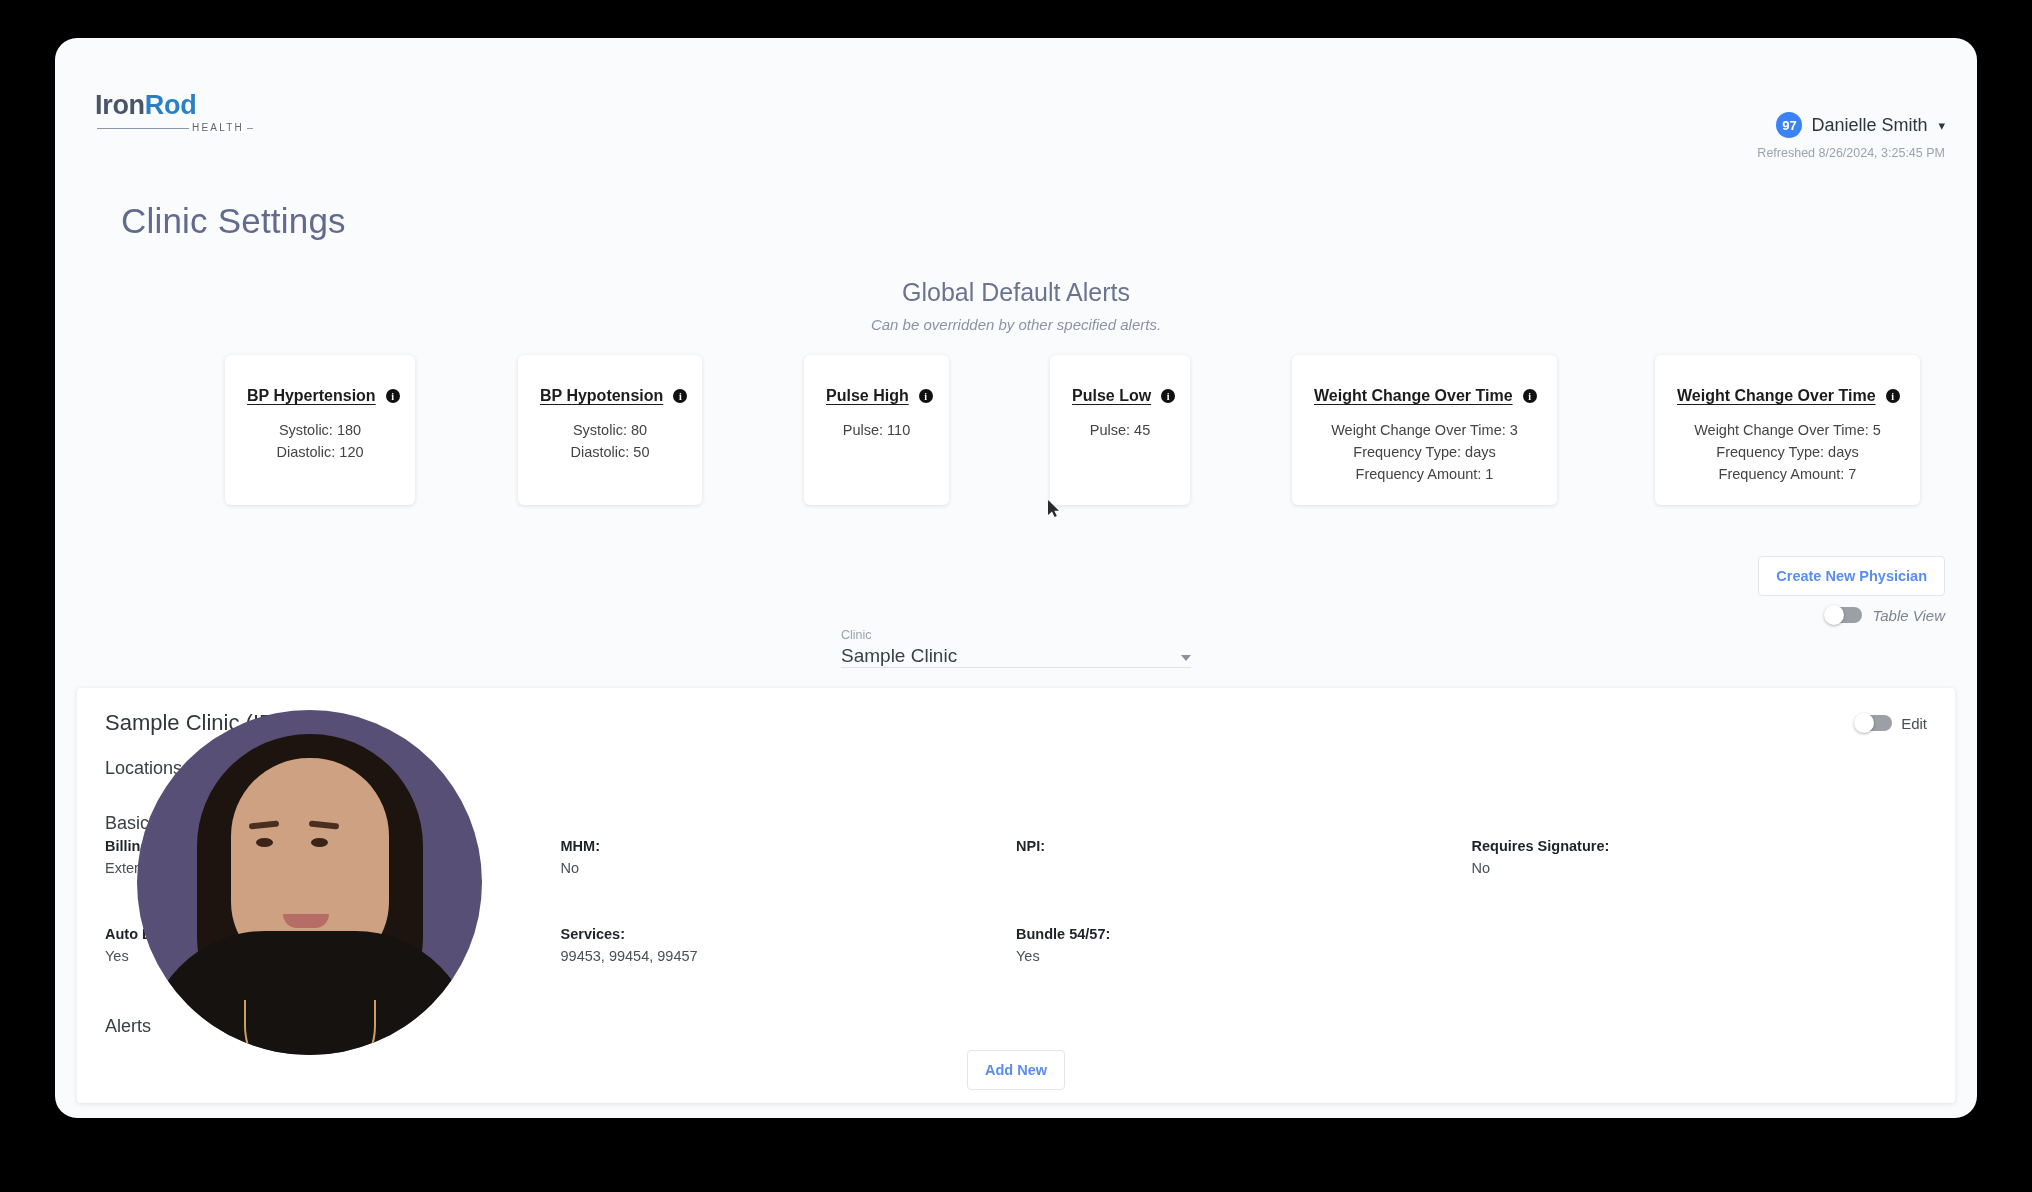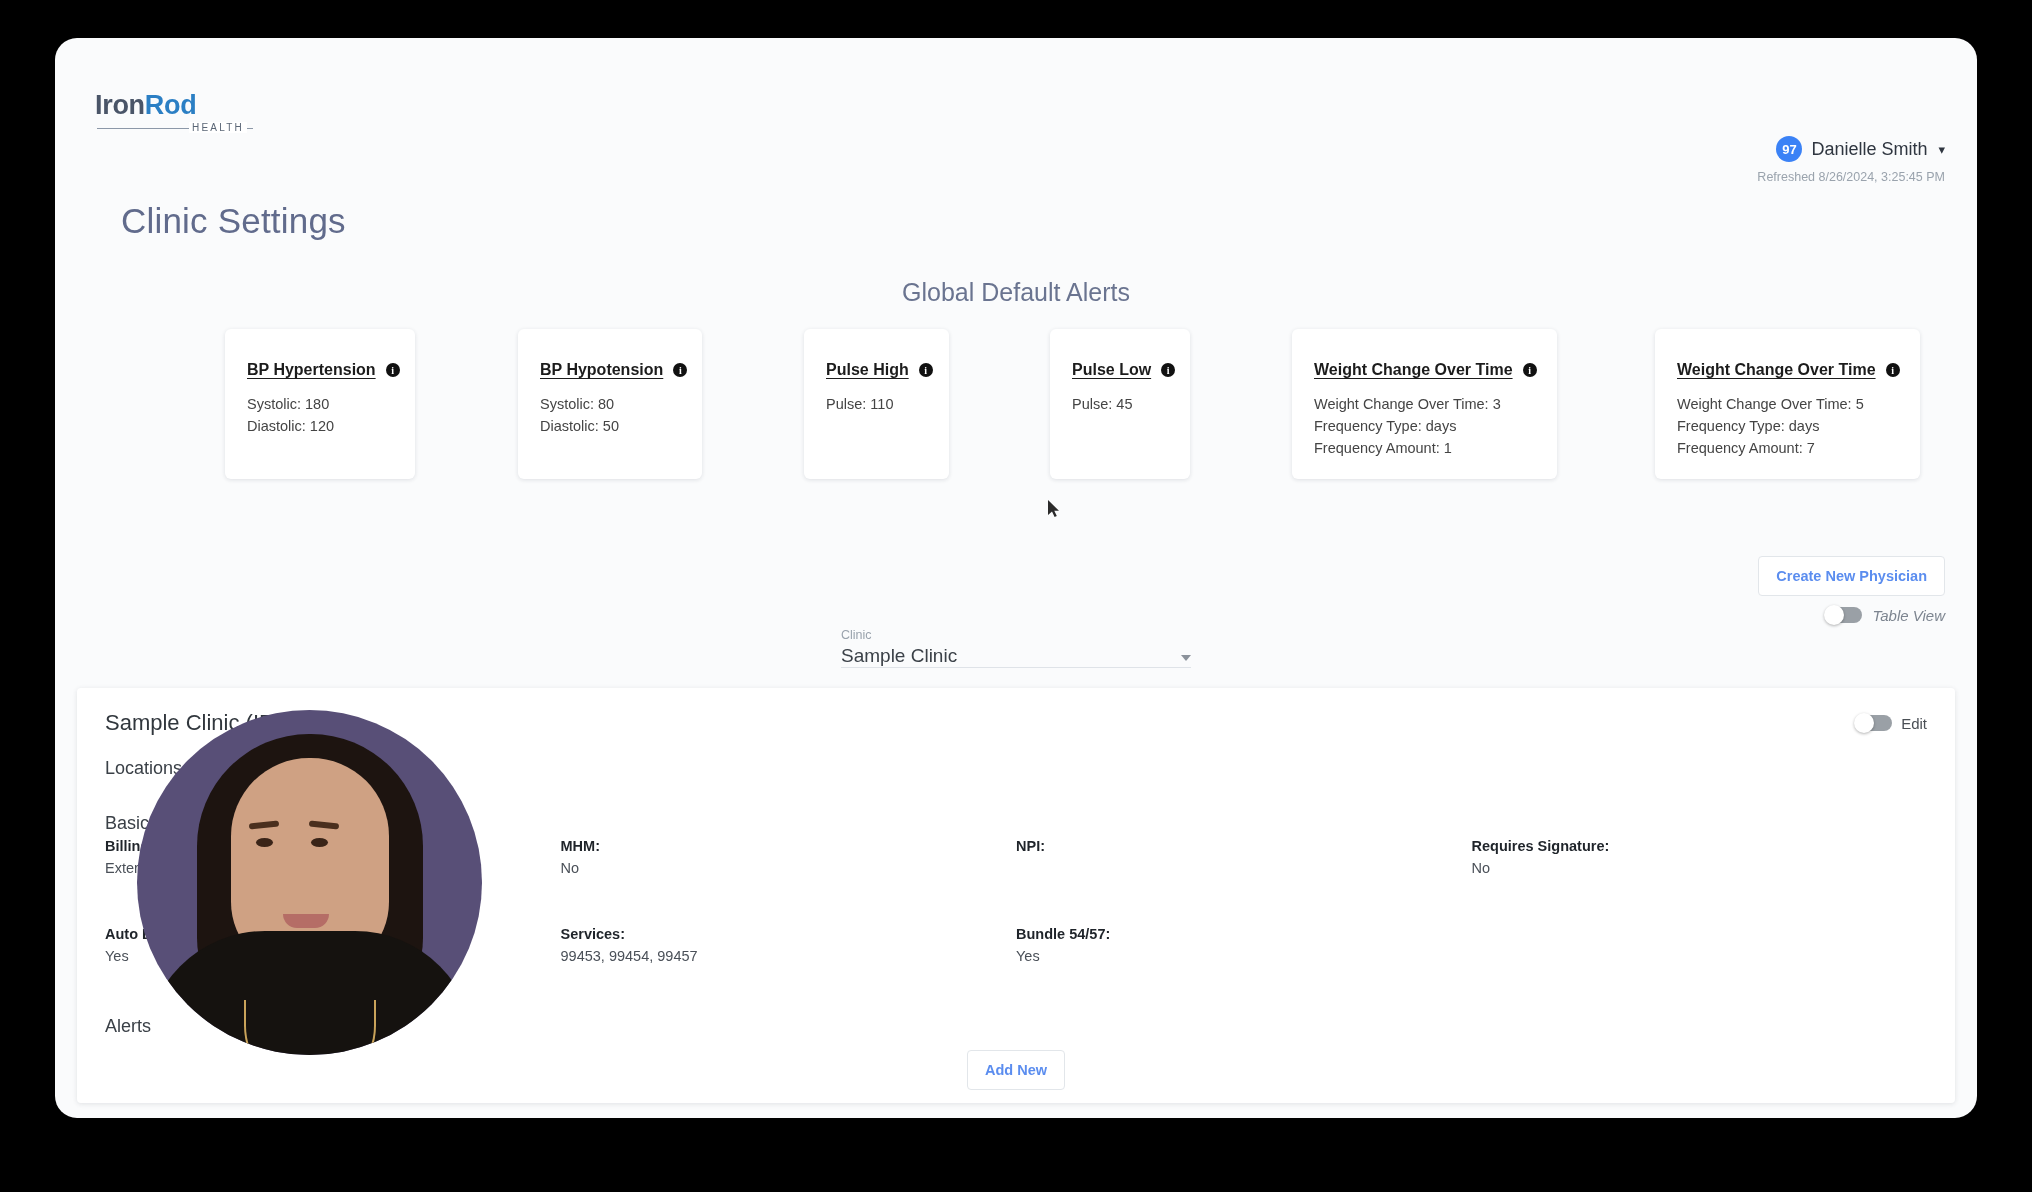--- a/index.html
+++ b/index.html
@@ -30,21 +30,21 @@
   .logo-rule:before{
     content:""; position:absolute; left:2px; right:2px; top:5px;
     height:1px; background:#8c98a8;
   }
   .logo-health {
     position: absolute; right: 8px; top: -1px;
     background: #fff; padding: 0 3px;
     font-size: 10px; letter-spacing: 2.2px; color: #5a6676; margin-left: 10px;
   }
 
-  .user-area { position: absolute; right: 32px; top: 98px; text-align: right; }
+  .user-area { position: absolute; right: 32px; top: 74px; text-align: right; }
   .user-row { display: flex; align-items: center; justify-content: flex-end; gap: 9px; }
   .avatar-badge {
     width: 26px; height: 26px; border-radius: 50%;
     background: #3b82f6; color: #fff;
     font-size: 13px; font-weight: 700;
     display: flex; align-items: center; justify-content: center;
   }
   .user-name { font-size: 18px; color: #2f3640; }
   .chev { font-size: 13px; color: #2f3640; margin-left: 2px; }
   .refreshed { margin-top: 8px; font-size: 12.5px; color: #9aa3ad; }
@@ -74,21 +74,21 @@
     text-decoration: underline; text-underline-offset: 3px; white-space: nowrap;
   }
   .info-icon {
     width: 14px; height: 14px; border-radius: 50%;
     background: #111; color: #fff; font-size: 10px; font-weight: 700;
     display: flex; align-items: center; justify-content: center;
     font-family: "Liberation Serif", serif; flex: 0 0 auto;
   }
   .card-line { font-size: 14.5px; color: #3f4category; }
   .card-lines { margin-top: 14px; }
-  .card-line { font-size: 14.5px; color: #444; line-height: 22px; white-space: nowrap; }
+  .card-line { font-size: 14.5px; color: #444; line-height: 22px; white-space: nowrap; text-align: center; }
 
   
   .btn-outline {
     background: #fff; border: 1px solid #e2e6ea; border-radius: 4px;
     color: #5b8def; font-size: 14.5px; font-weight: 700;
     padding: 11px 17px; cursor: pointer;
   }
   .create-phys { position: absolute; right: 32px; top: 518px; }
 
   .toggle-row { position: absolute; right: 32px; top: 568px; display: flex; align-items: center; gap: 10px; font-style: italic; }
@@ -200,20 +200,21 @@
       </div>
       <div class="refreshed">Refreshed 8/26/2024, 3:25:45 PM</div>
     </div>
   </div>
 
   <div class="page-title">Clinic Settings</div>
 
   <div class="alerts-wrap">
     <div class="alerts-head">
       <div class="alerts-title">Global Default Alerts</div>
+      <div class="alerts-sub">Can be overridden by other specified alerts.</div>
     </div>
 
     <div class="cards">
 
       <div class="card" style="left:170px;width:190px;">
         <div class="card-title-row">
           <span class="card-title">BP Hypertension</span>
           <span class="info-icon">i</span>
         </div>
         <div class="card-lines">

